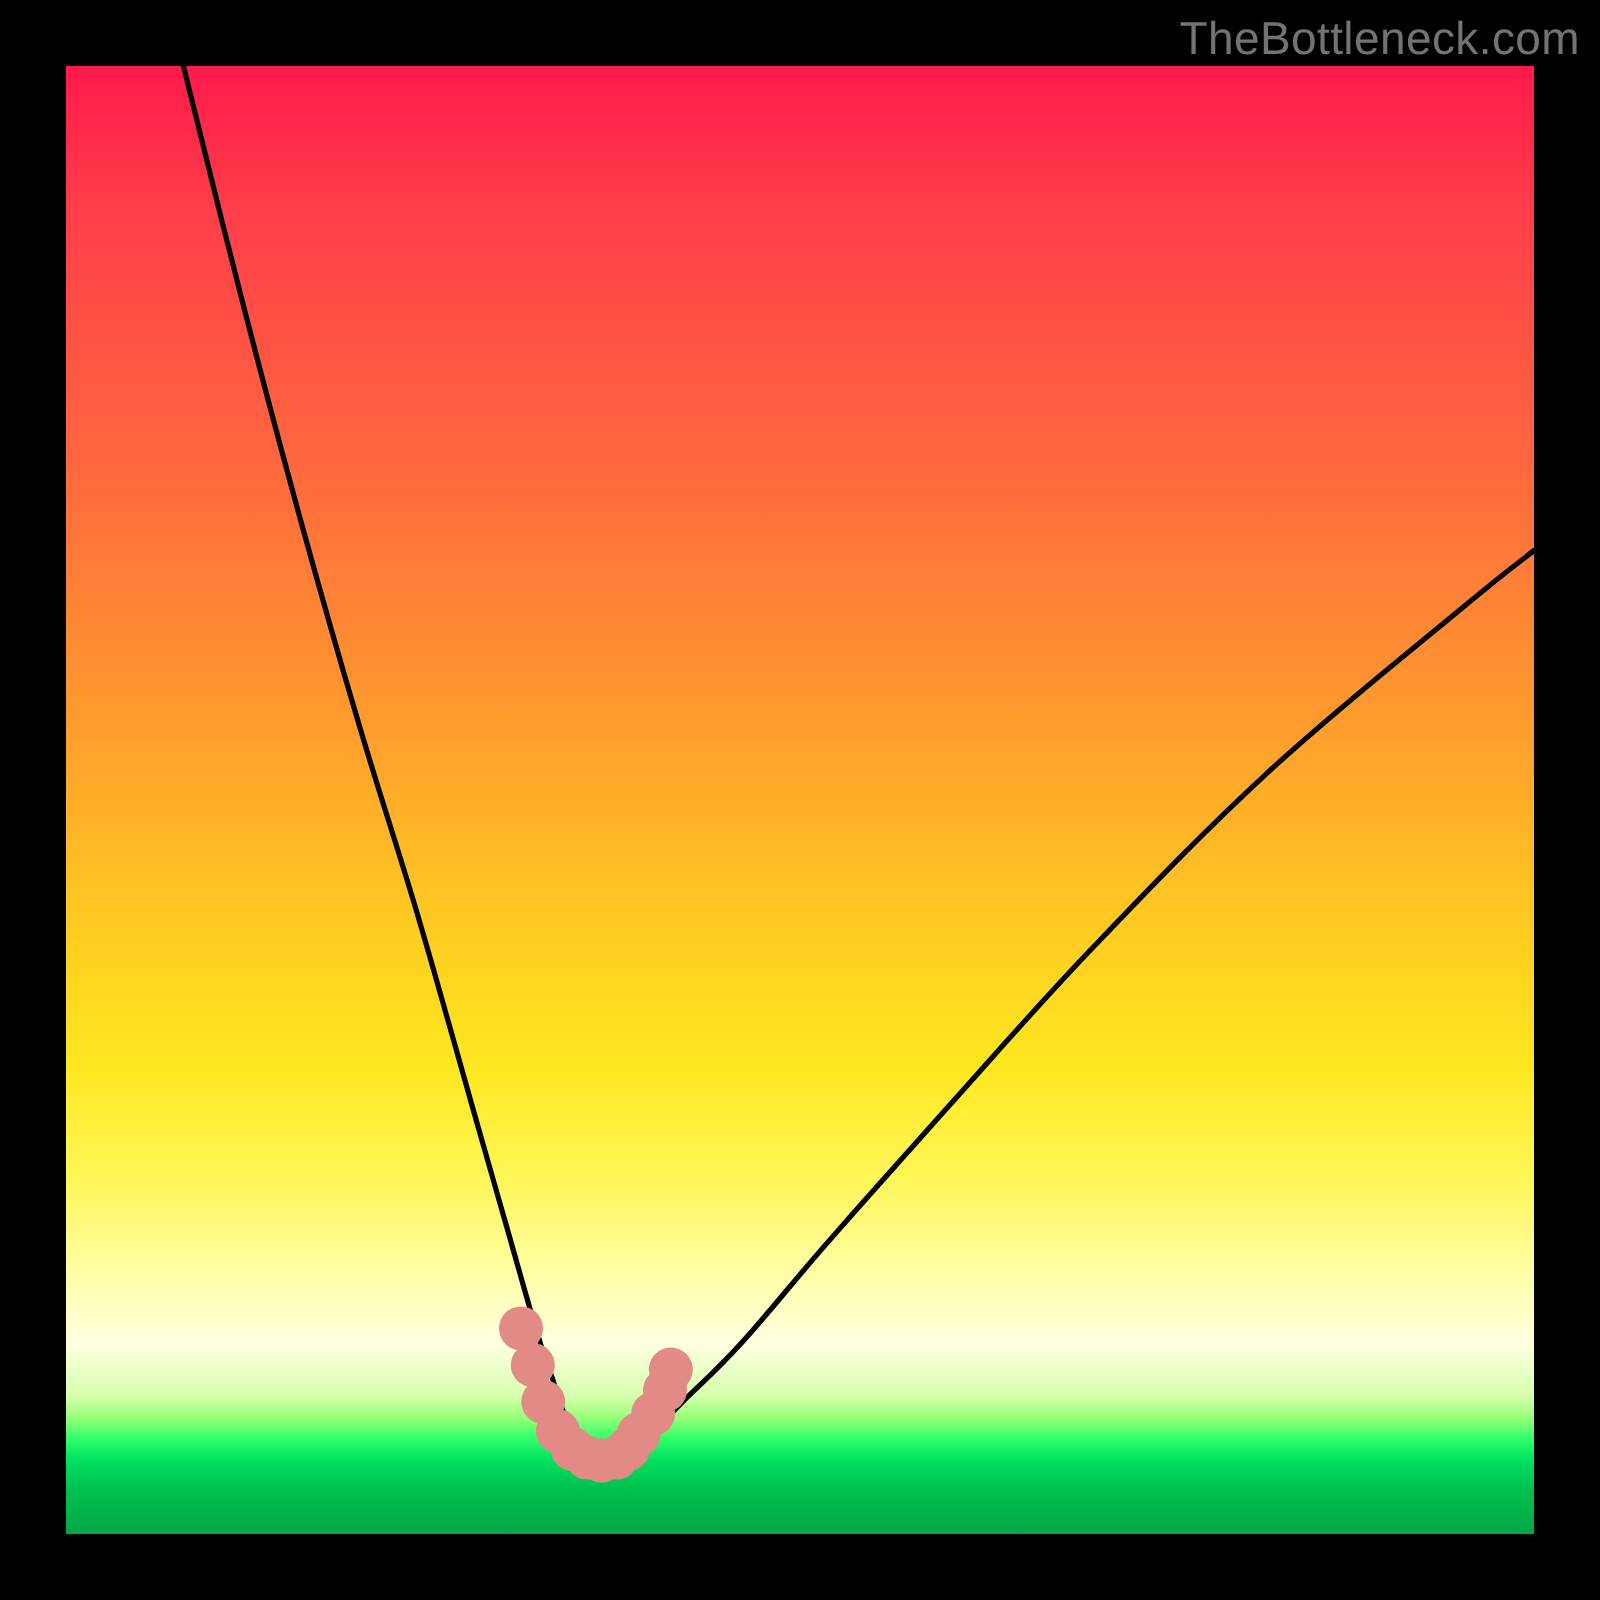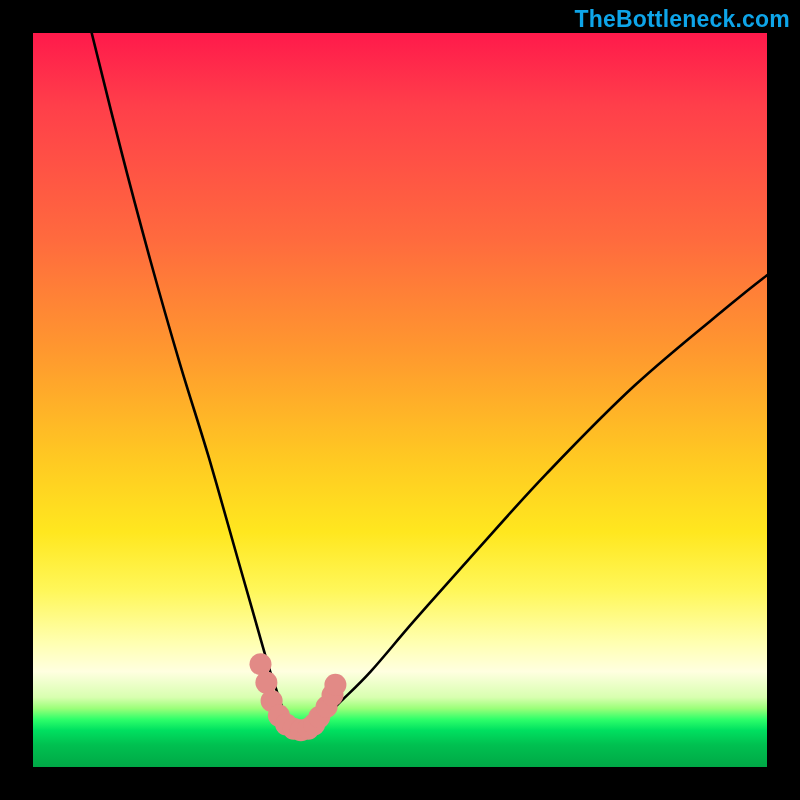--- a/index.html
+++ b/index.html
@@ -42,23 +42,23 @@
       #2fff6a 93.5%,
       #00e060 95%,
       #00c050 97%,
       #00a846 100%
     );
   }
   .watermark {
     position: absolute;
     top: 6px;
     right: 10px;
-    color: #0ea5e9;
+    color: #737373;
     font-size: 23px;
-    font-weight: 700;
+    font-weight: 400;
     letter-spacing: 0.2px;
     user-select: none;
   }
   svg.curve {
     position: absolute;
     left: 0;
     top: 0;
     width: 734px;
     height: 734px;
     overflow: visible;

